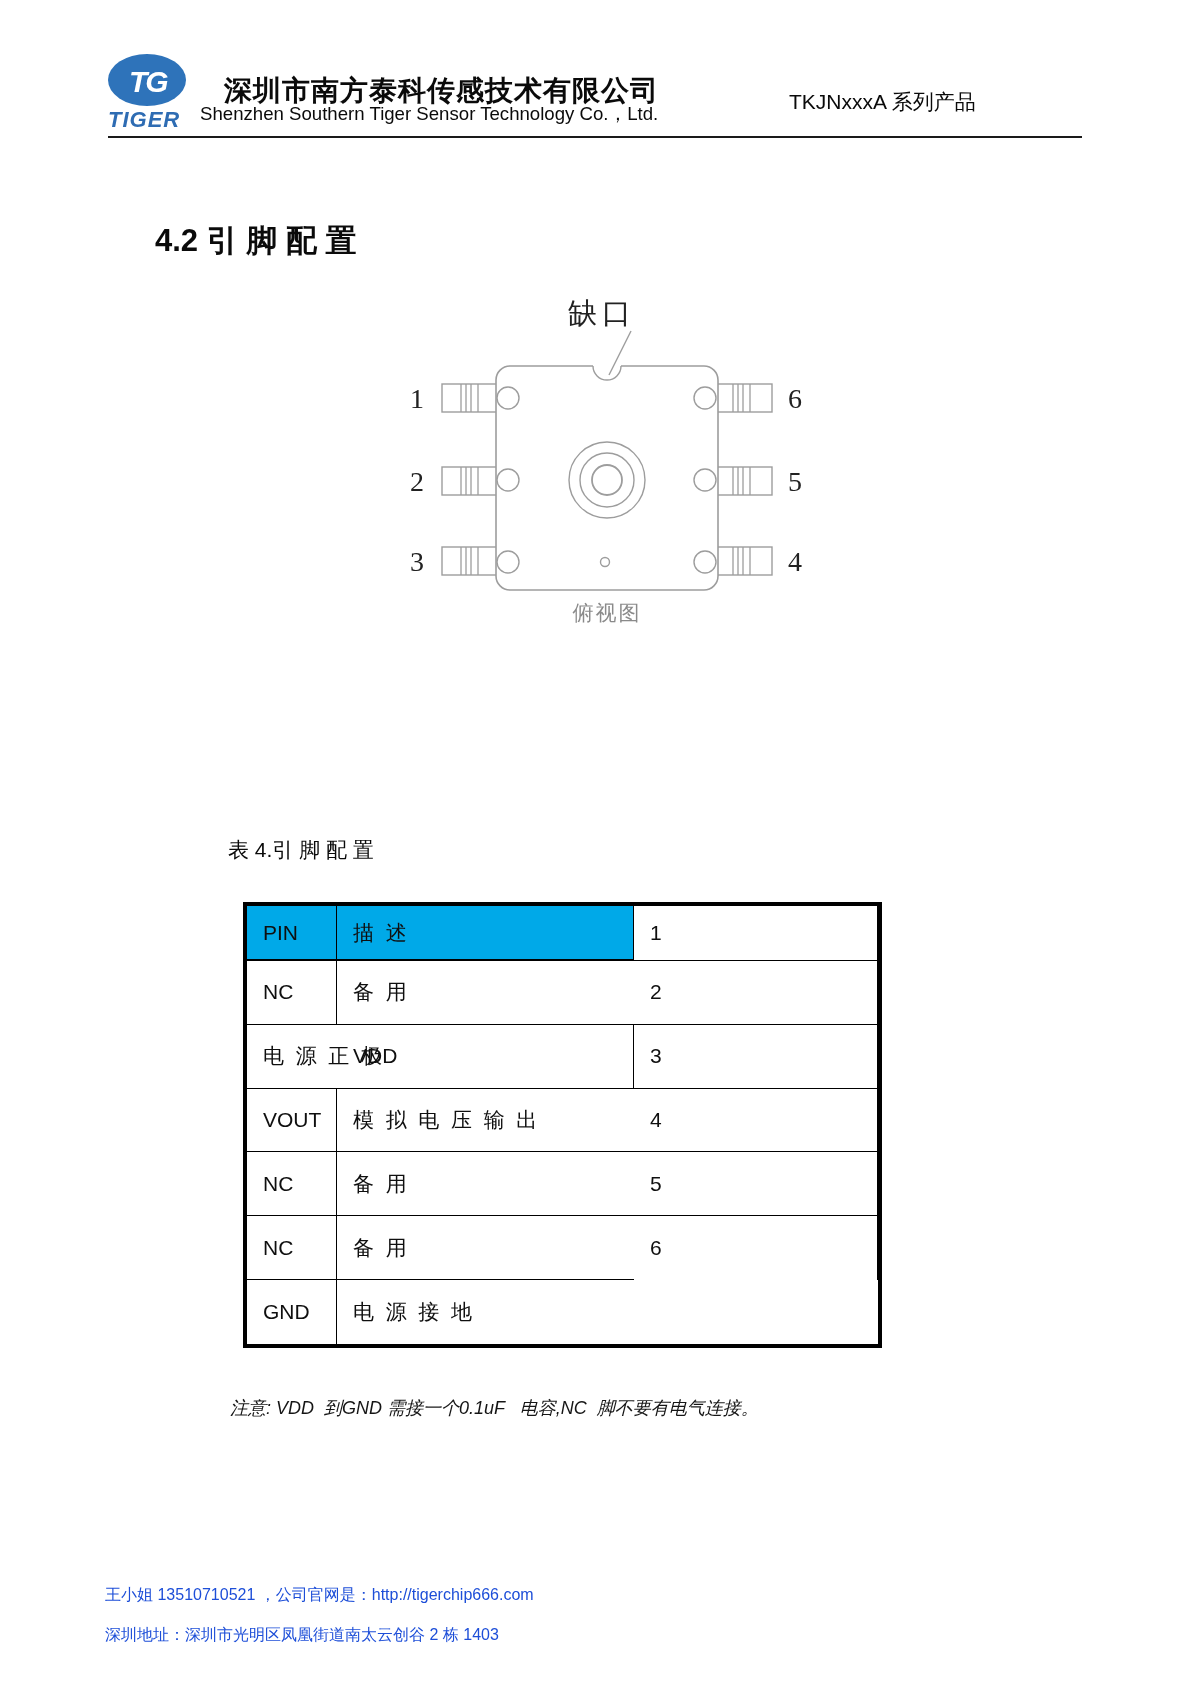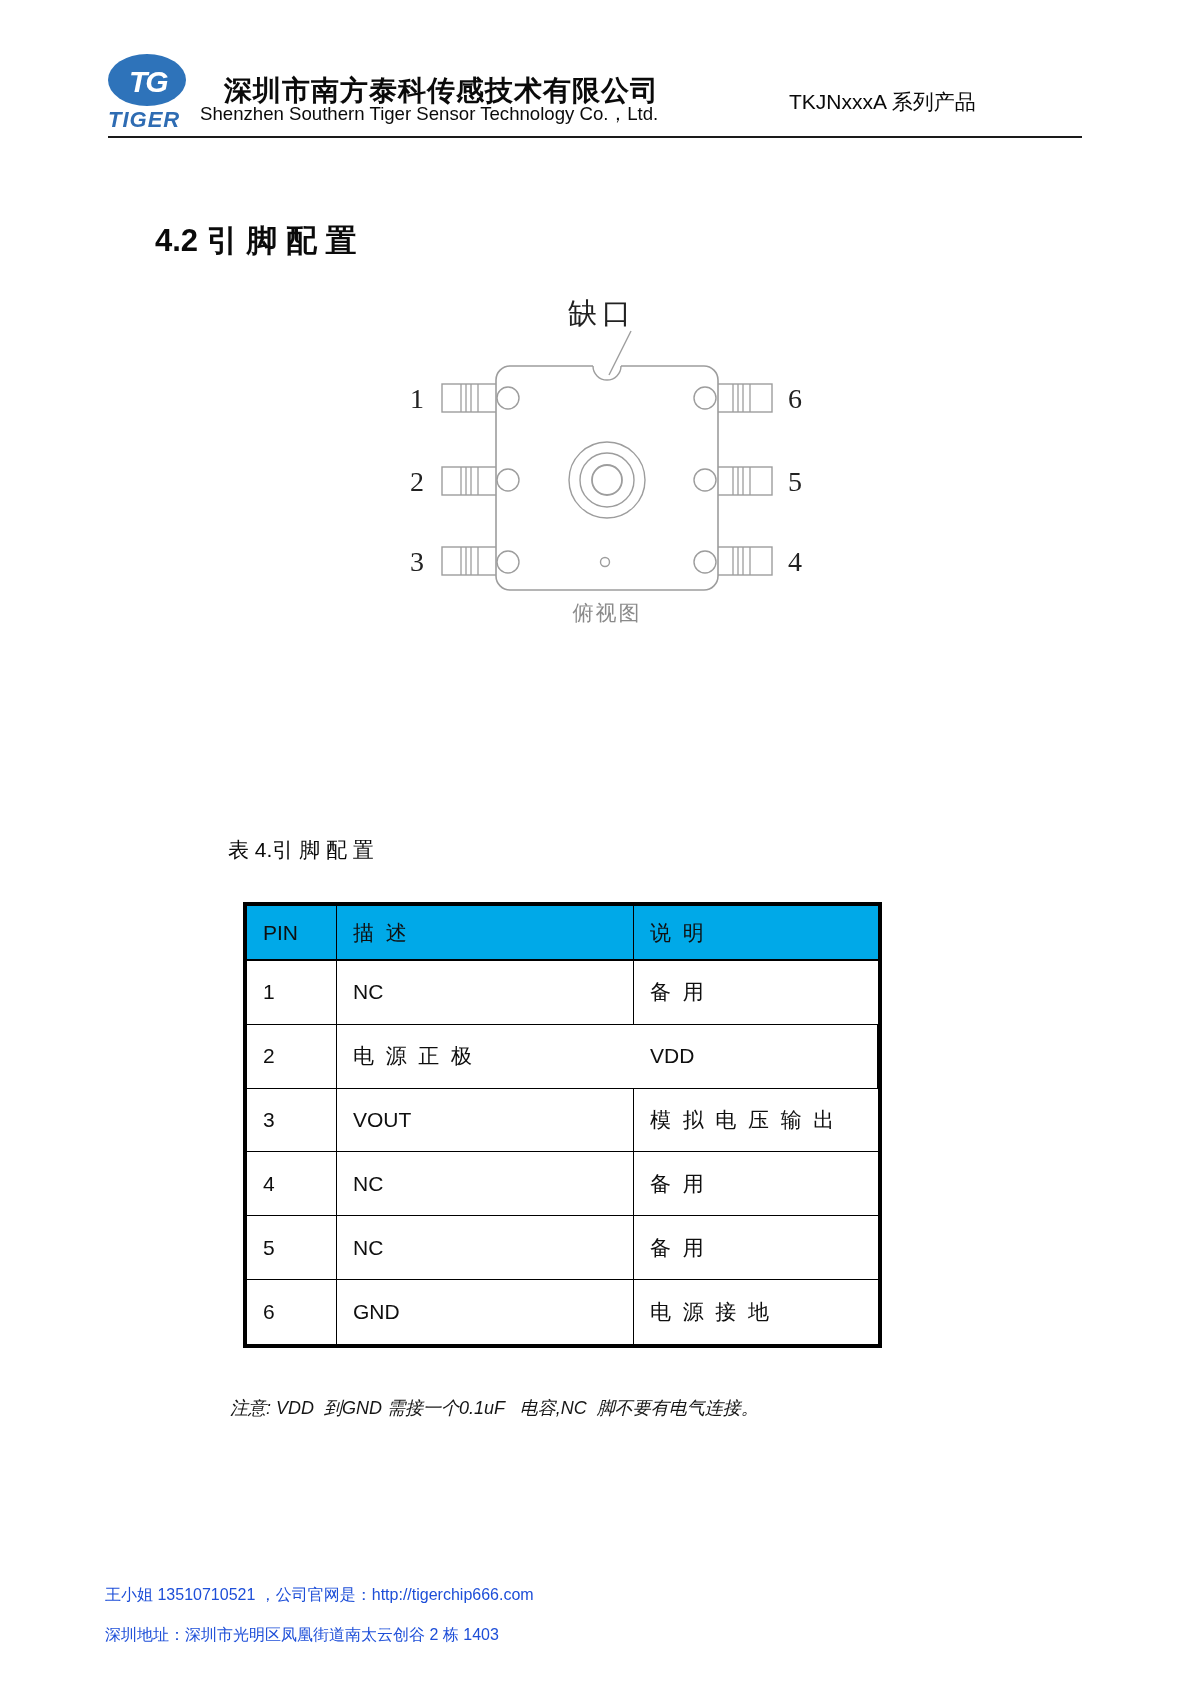--- a/index.html
+++ b/index.html
@@ -111,21 +111,20 @@
     </g>
 
     <text x="247" y="342" text-anchor="middle" font-family="Liberation Serif, serif" font-size="21" fill="#8a8a8a" letter-spacing="2">俯视图</text>
   </svg>
 
   <div class="table-caption">表  4.引 脚 配 置</div>
 
   <div class="pin-table">
     <div class="cell hdr" style="background:#00a9e8">PIN</div>
     <div class="cell hdr" style="background:#00a9e8">描  述</div>
-    <div class="cell hdr c3" style="background:#00a9e8">说  明</div>
 
     <div class="cell">1</div>
     <div class="cell">NC</div>
     <div class="cell c3">备  用</div>
 
     <div class="cell">2</div>
     <div class="cell c3">电  源  正  极</div>
     <div class="cell">VDD</div>
 
     <div class="cell">3</div>

